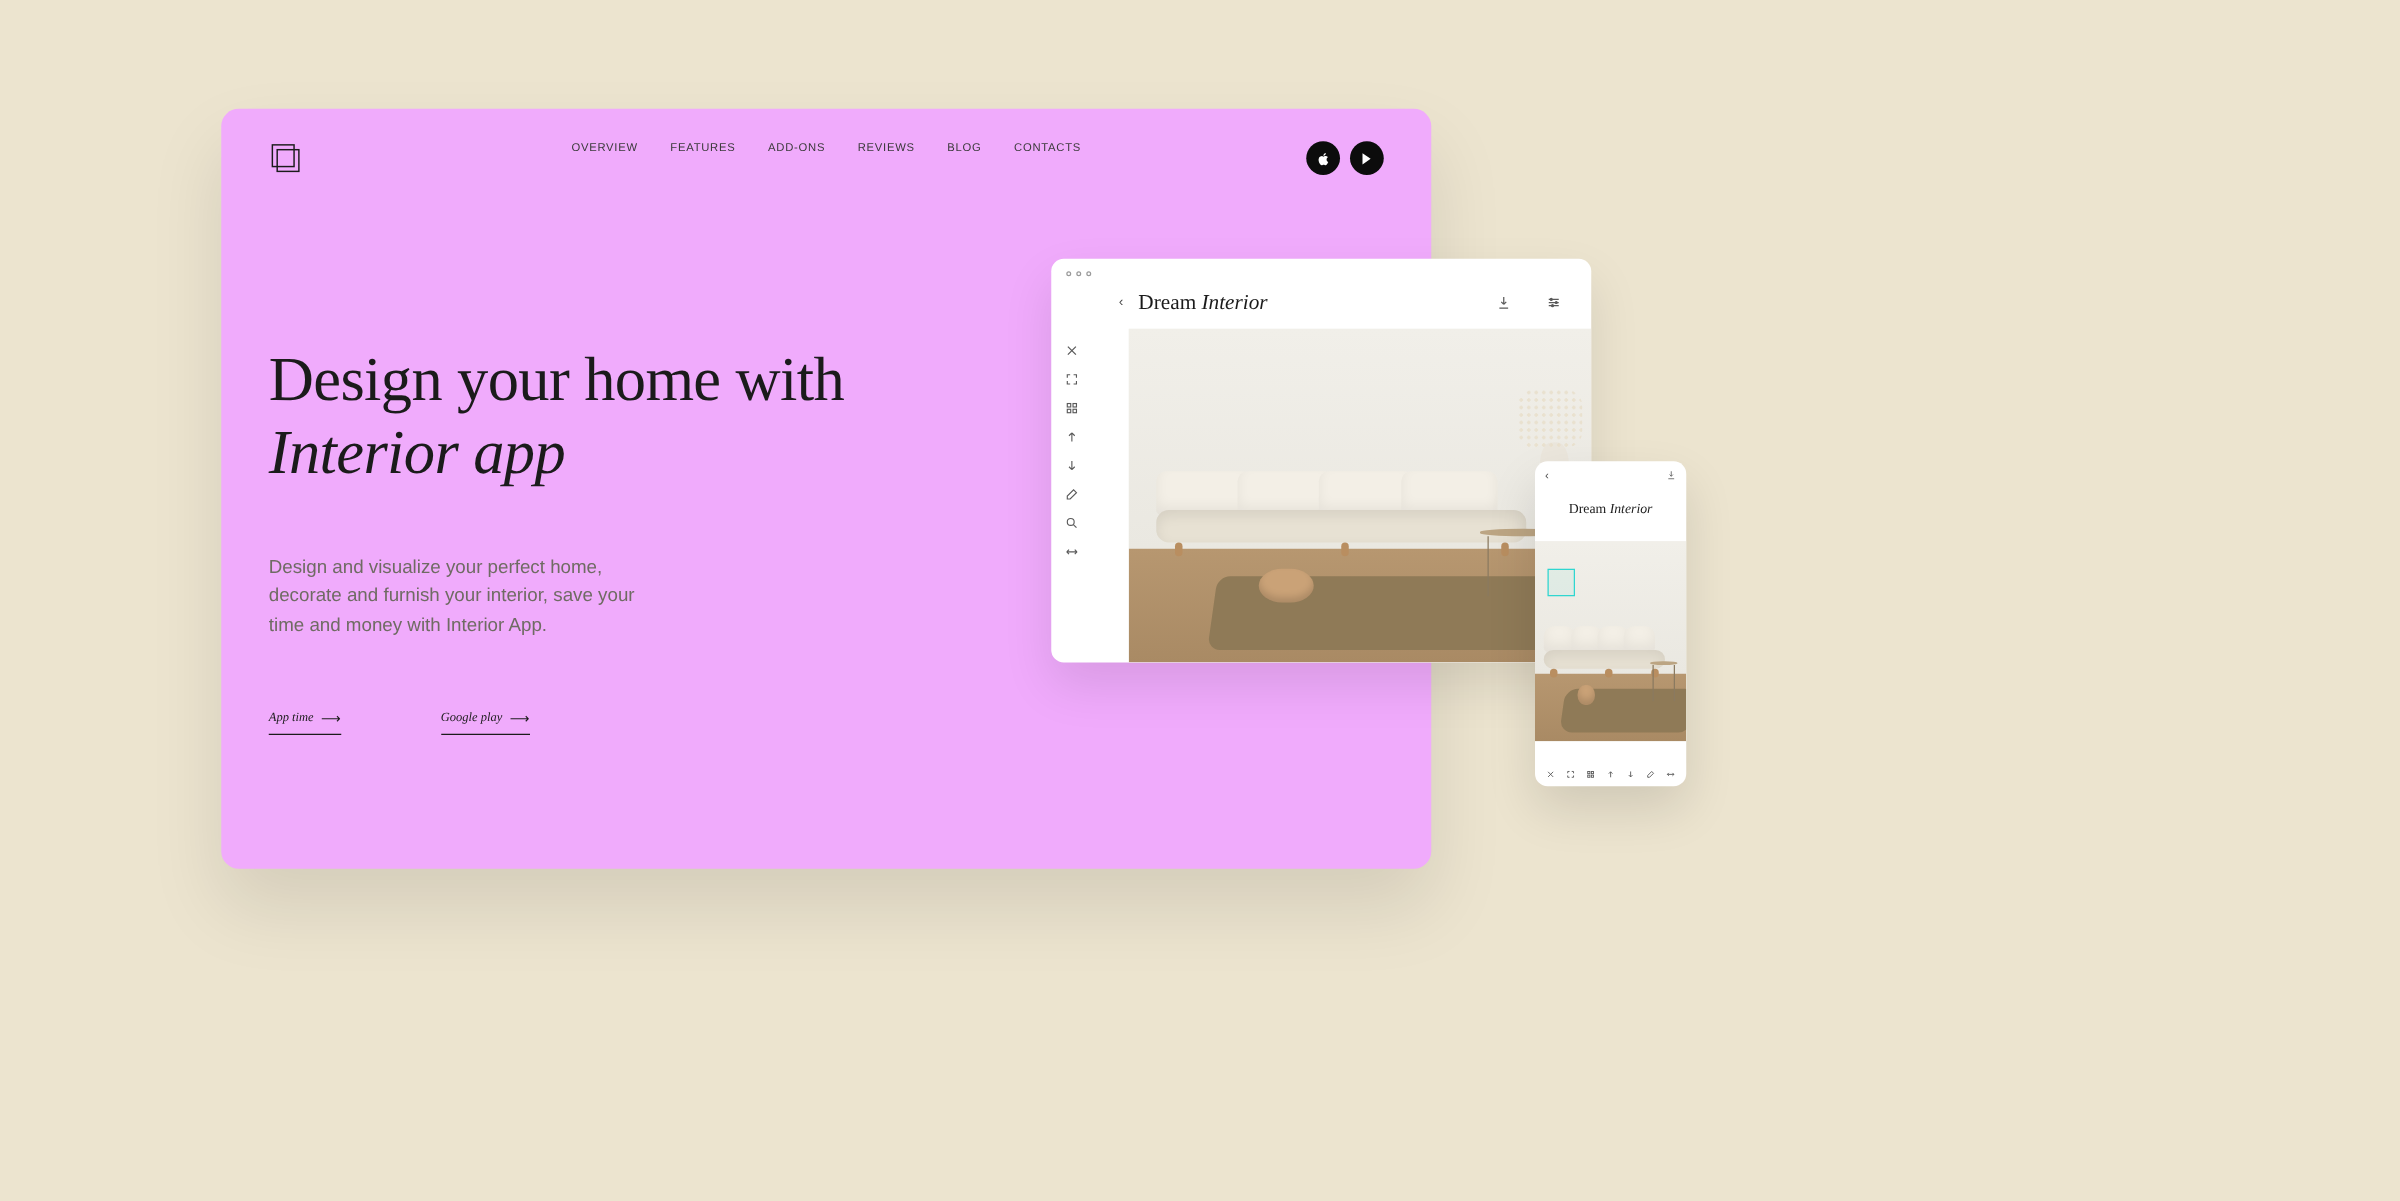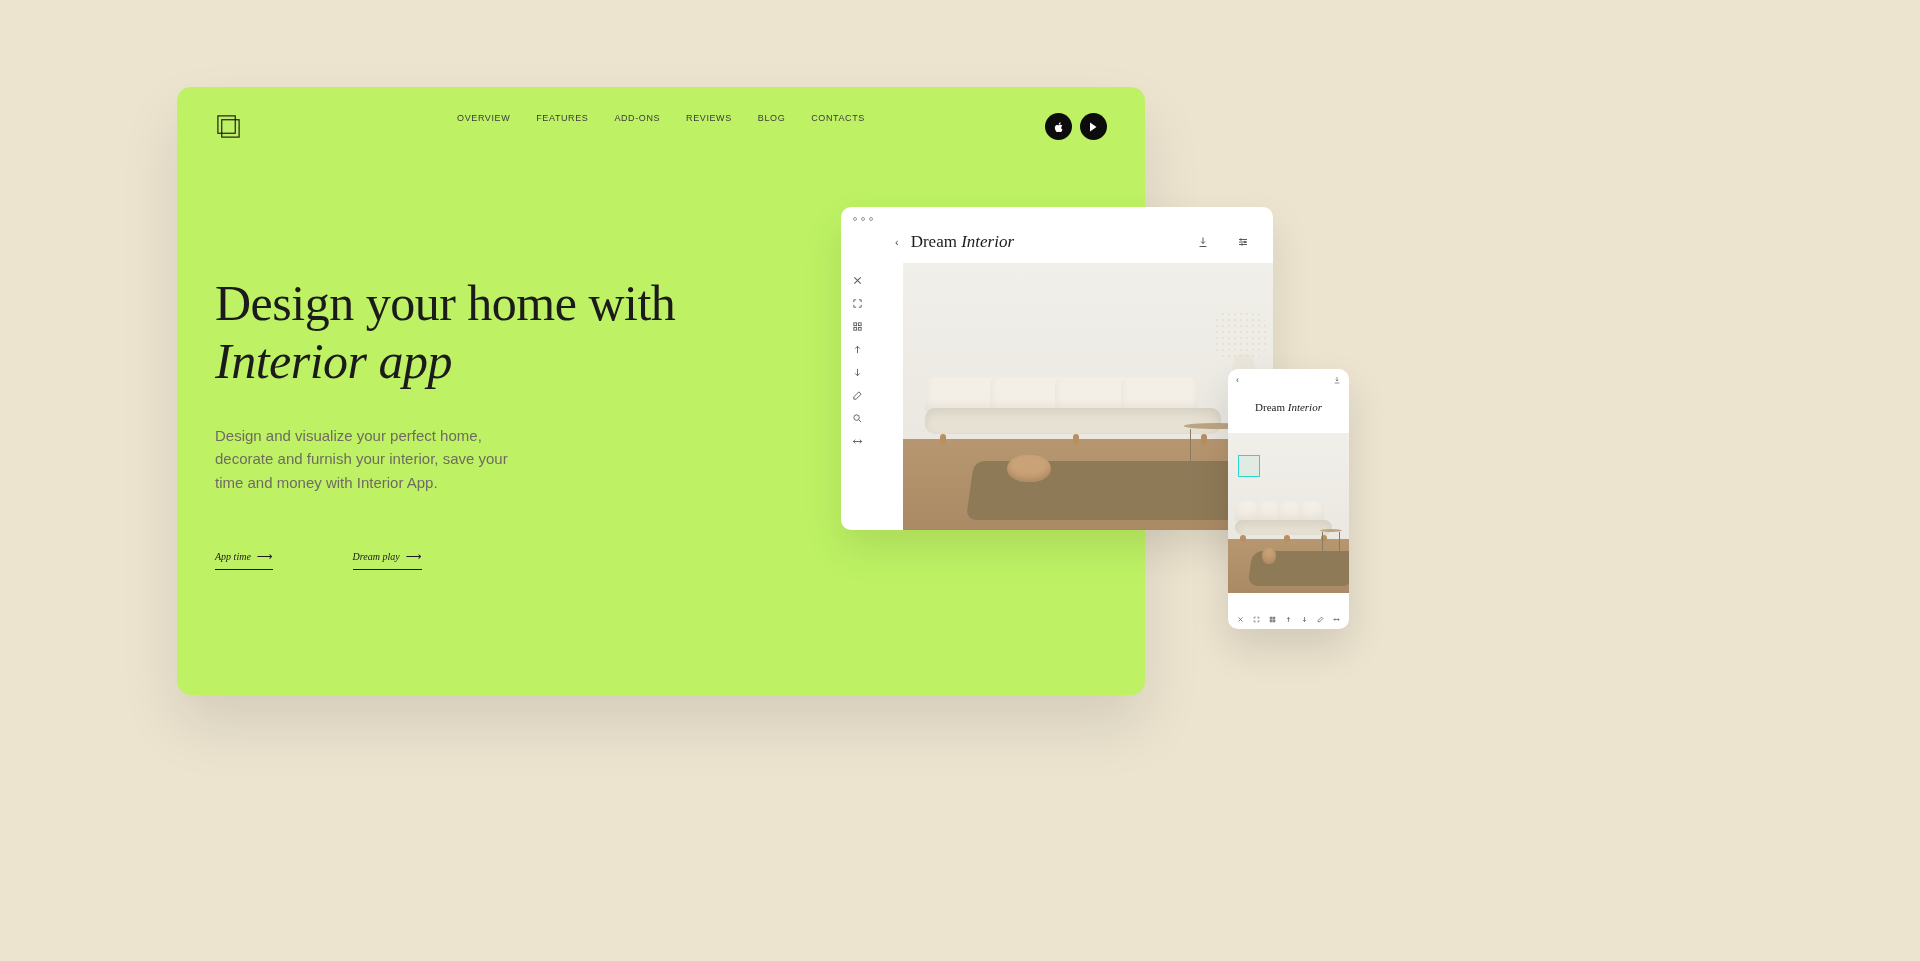--- a/index.html
+++ b/index.html
@@ -10,21 +10,21 @@
     font-family: -apple-system, BlinkMacSystemFont, "Segoe UI", Helvetica, Arial, sans-serif;
     position: relative;
     overflow: hidden;
   }
   .page-card {
     position: absolute;
     left: 177px;
     top: 87px;
     width: 968px;
     height: 608px;
-    background: #bef264;
+    background: #f0abfc;
     border-radius: 14px;
     box-shadow: 0 30px 60px rgba(0,0,0,0.10);
     overflow: visible;
   }
 
   
   .hdr {
     position: absolute;
     top: 16px; left: 0; right: 0;
     height: 30px;
@@ -76,21 +76,21 @@
   .hero h1 {
     font-family: Georgia, "Times New Roman", serif;
     font-weight: 400;
     font-size: 50px;
     line-height: 1.15;
     color: #1b1b1b;
     letter-spacing: -0.5px;
   }
   .hero h1 em { font-style: italic; }
   .hero p {
-    margin-top: 34px;
+    margin-top: 52px;
     font-size: 15px;
     line-height: 1.55;
     color: #6f6b63;
     max-width: 320px;
   }
   .cta-row {
     margin-top: 56px;
     display: flex; gap: 80px;
   }
   .cta {
@@ -265,21 +265,21 @@
     <h1>
       <span>Design your home with </span><em>Interior app</em>
     </h1>
     <p>Design and visualize your perfect home, decorate and furnish your interior, save your time and money with Interior App.</p>
     <div class="cta-row">
       <a class="cta">
         <span>App time</span>
         <span class="arrow">⟶</span>
       </a>
       <a class="cta">
-        <span>Dream play</span>
+        <span>Google play</span>
         <span class="arrow">⟶</span>
       </a>
     </div>
   </div>
 
   <div class="desk">
     <div class="dot-row">
       <span class="dot"></span>
       <span class="dot"></span>
       <span class="dot"></span>

